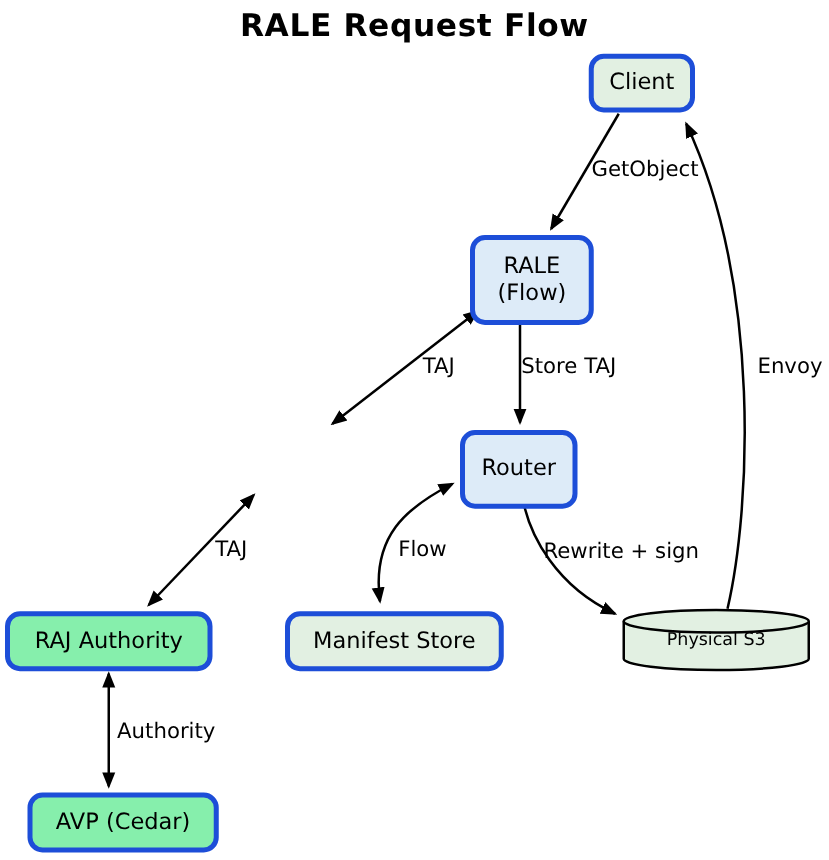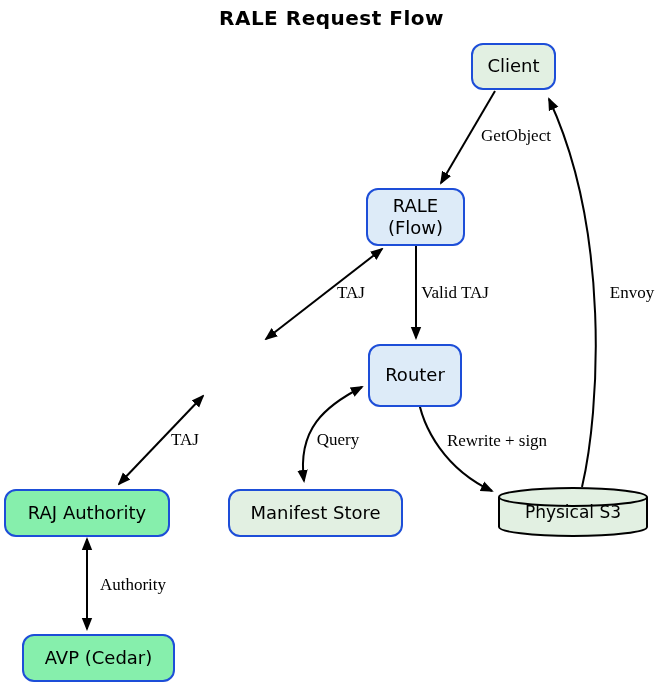--- a/index.html
+++ b/index.html
@@ -9,64 +9,63 @@
     height: 688px;
     background: #ffffff;
     font-family: "DejaVu Sans", sans-serif;
     overflow: hidden;
   }
   .title {
     position: absolute;
     left: 0; top: 6px;
     width: 663px;
     text-align: center;
-    font-size: 20px;
+    font-size: 25px;
     font-weight: bold;
     color: #000;
     letter-spacing: 0.5px;
   }
   svg.edges { position: absolute; left: 0; top: 0; }
   .node {
     position: absolute;
     box-sizing: border-box;
-    border: 2px solid #1d4ed8;
+    border: 4px solid #1d4ed8;
     border-radius: 12px;
     display: flex;
     flex-direction: column;
     align-items: center;
     justify-content: center;
     font-size: 18px;
     line-height: 1.25;
     color: #000;
     text-align: center;
     white-space: nowrap;
   }
   .fill-green { background: #e2f0e2; }
   .fill-blue  { background: #ddebf8; }
   .fill-tan   { background: #86efac; }
   .cyl-label {
     position: absolute;
     display: flex;
     align-items: center;
     justify-content: center;
-    font-size: 17px;
+    font-size: 14px;
     color: #000;
     white-space: nowrap;
   }
   .elabel {
     position: absolute;
     transform: translate(-50%, -50%);
     font-size: 17px;
     color: #000;
     white-space: nowrap;
-    font-family: Liberation Serif, serif;
   }
   
   #n-client     { left: 471px; top: 43px;  width: 85px;  height: 47px; }
-  #n-rale       { left: 366px; top: 188px; width: 99px;  height: 58px; }
+  #n-rale       { left: 376px; top: 188px; width: 99px;  height: 72px; }
   #n-authorizer { left: 164px; top: 344px; width: 138px; height: 47px; }
   #n-router     { left: 368px; top: 344px; width: 94px;  height: 63px; }
   #n-raj        { left: 4px;   top: 489px; width: 166px; height: 48px; }
   #n-manifest   { left: 228px; top: 489px; width: 175px; height: 48px; }
   #n-avp        { left: 22px;  top: 634px; width: 153px; height: 48px; }
   #n-s3-label   { left: 498px; top: 492px; width: 150px; height: 40px; }
   
   #el-getobject { left: 516px; top: 136px; }
   #el-taj-upper { left: 351px; top: 293px; }
   #el-validtaj  { left: 455px; top: 293px; }
@@ -137,20 +136,20 @@
   <div class="cyl-label" id="n-s3-label">
     <span>Physical S3</span>
   </div>
 
   <div class="node fill-tan" id="n-avp">
     <span>AVP (Cedar)</span>
   </div>
 
   <div class="elabel" id="el-getobject">GetObject</div>
   <div class="elabel" id="el-taj-upper">TAJ</div>
-  <div class="elabel" id="el-validtaj">Valid TAJ</div>
+  <div class="elabel" id="el-validtaj">Store TAJ</div>
   <div class="elabel" id="el-taj-lower">TAJ</div>
-  <div class="elabel" id="el-query">Query</div>
+  <div class="elabel" id="el-query">Flow</div>
   <div class="elabel" id="el-rewrite">Rewrite + sign</div>
   <div class="elabel" id="el-bytes">Envoy</div>
   <div class="elabel" id="el-authorize">Authority</div>
 
 </div>
 
 </body></html>

